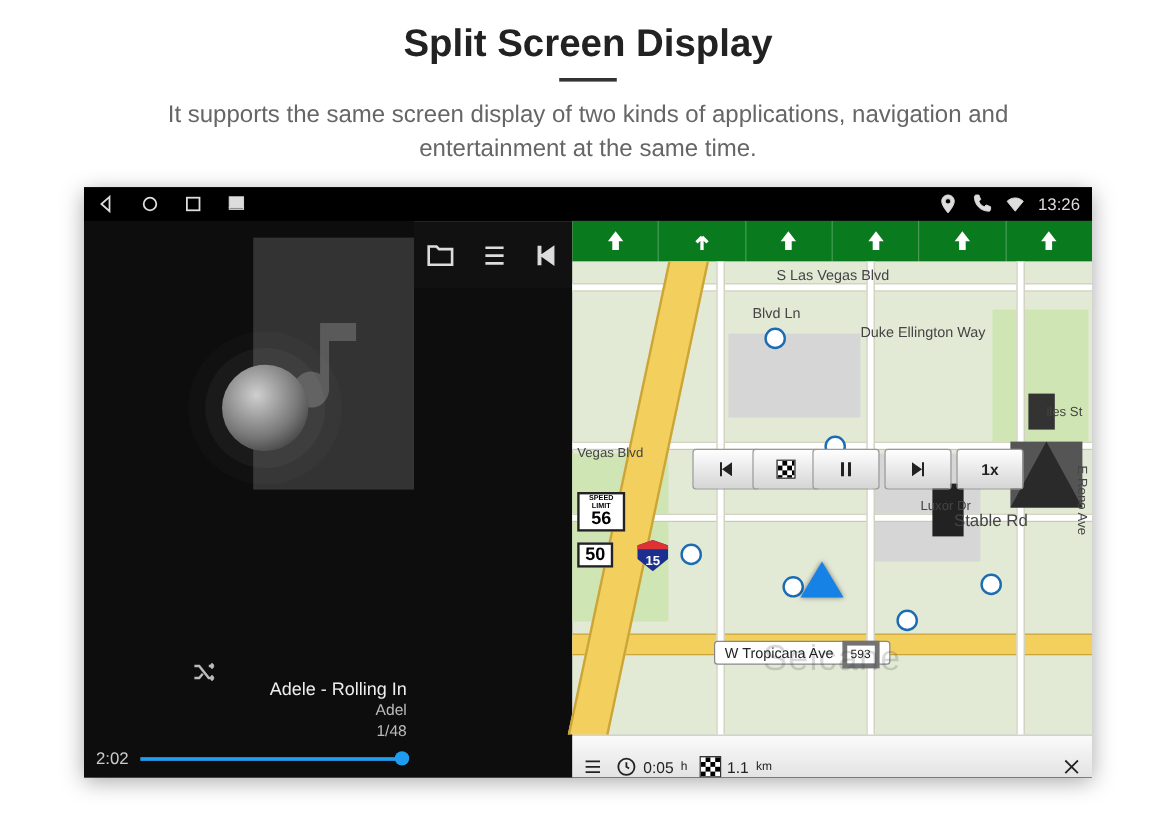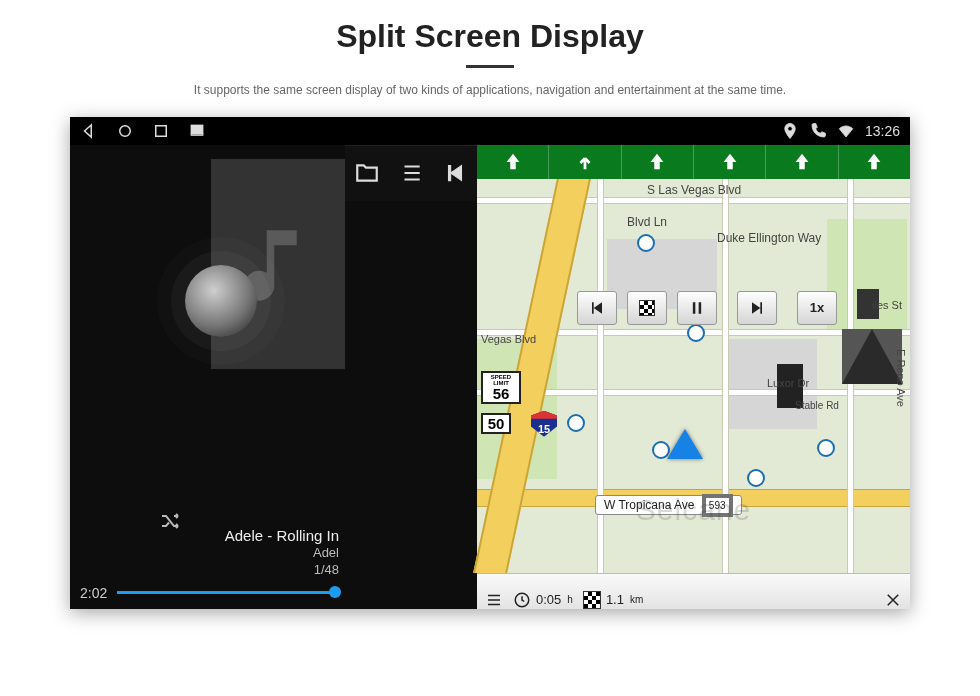--- a/index.html
+++ b/index.html
@@ -18,21 +18,21 @@
     color: #222;
     padding-top: 18px;
   }
   .title-underline {
     width: 48px;
     height: 3px;
     background: #333;
     margin: 10px auto 14px auto;
   }
   .page-desc {
-    font-size: 12px;
+    font-size: 20px;
     color: #666;
     text-align: center;
     max-width: 780px;
     margin: 0 auto 18px auto;
     line-height: 1.4;
   }
 
   .tablet {
     width: 840px;
     height: 492px;
@@ -248,26 +248,26 @@
     position:absolute;
     width:0;height:0;
     border-left:18px solid transparent;
     border-right:18px solid transparent;
     border-bottom:30px solid #1782e6;
     filter: drop-shadow(0 0 2px rgba(0,0,0,0.5));
   }
 
   .mapctrl {
     position:absolute;
-    width:40px; height:34px;
+    width:56px; height:34px;
     background:linear-gradient(#fefefe,#d5d5d5);
     border:1px solid #999;
     border-radius:3px;
     display:flex; align-items:center; justify-content:center;
-    font-size:13px; font-weight:700; color:#222;
+    font-size:13px; font-weight:700; color:#222;margin-top:44px;
   }
   .mapctrl svg { width:20px; height:20px; fill:#222; }
 
   .callout {
     position:absolute;
     padding:2px 8px;
     background:#fff;
     border:1px solid #888;
     border-radius:3px;
     font-size:12px; color:#222;
@@ -461,21 +461,21 @@
         <div class="building" style="left:300px;top:185px;width:26px;height:44px;background:#222"></div>
         <div class="building" style="left:365px;top:150px;width:0;height:0;border-left:30px solid transparent;border-right:30px solid transparent;border-bottom:55px solid #2a2a2a"></div>
         <div class="building" style="left:380px;top:110px;width:22px;height:30px;background:#333"></div>
 
         <span class="street-label" style="left:170px;top:4px">S Las Vegas Blvd</span>
         <span class="street-label" style="left:150px;top:36px">Blvd Ln</span>
         <span class="street-label" style="left:240px;top:52px">Duke Ellington Way</span>
         <span class="street-label" style="left:4px;top:154px;font-size:11px">Vegas Blvd</span>
         <span class="street-label" style="left:395px;top:120px;font-size:11px">iles St</span>
         <span class="street-label" style="left:290px;top:198px;font-size:11px">Luxor Dr</span>
-        <span class="street-label" style="left:318px;top:221px;font-size:10px">Stable Rd</span>
+        <span class="street-label" style="left:318px;top:207px;font-size:14px">Stable Rd</span>
         <span class="street-label vert" style="left:418px;top:170px;font-size:11px">E Reno Ave</span>
 
         <div class="sign-box" style="left:4px;top:192px;width:40px">
           <div style="font-size:6px">SPEED LIMIT</div>
           <div style="font-size:15px">56</div>
         </div>
         <div class="sign-box" style="left:4px;top:234px;width:30px;font-size:15px">50</div>
         <div class="shield" style="left:54px;top:232px">15</div>
 
 

